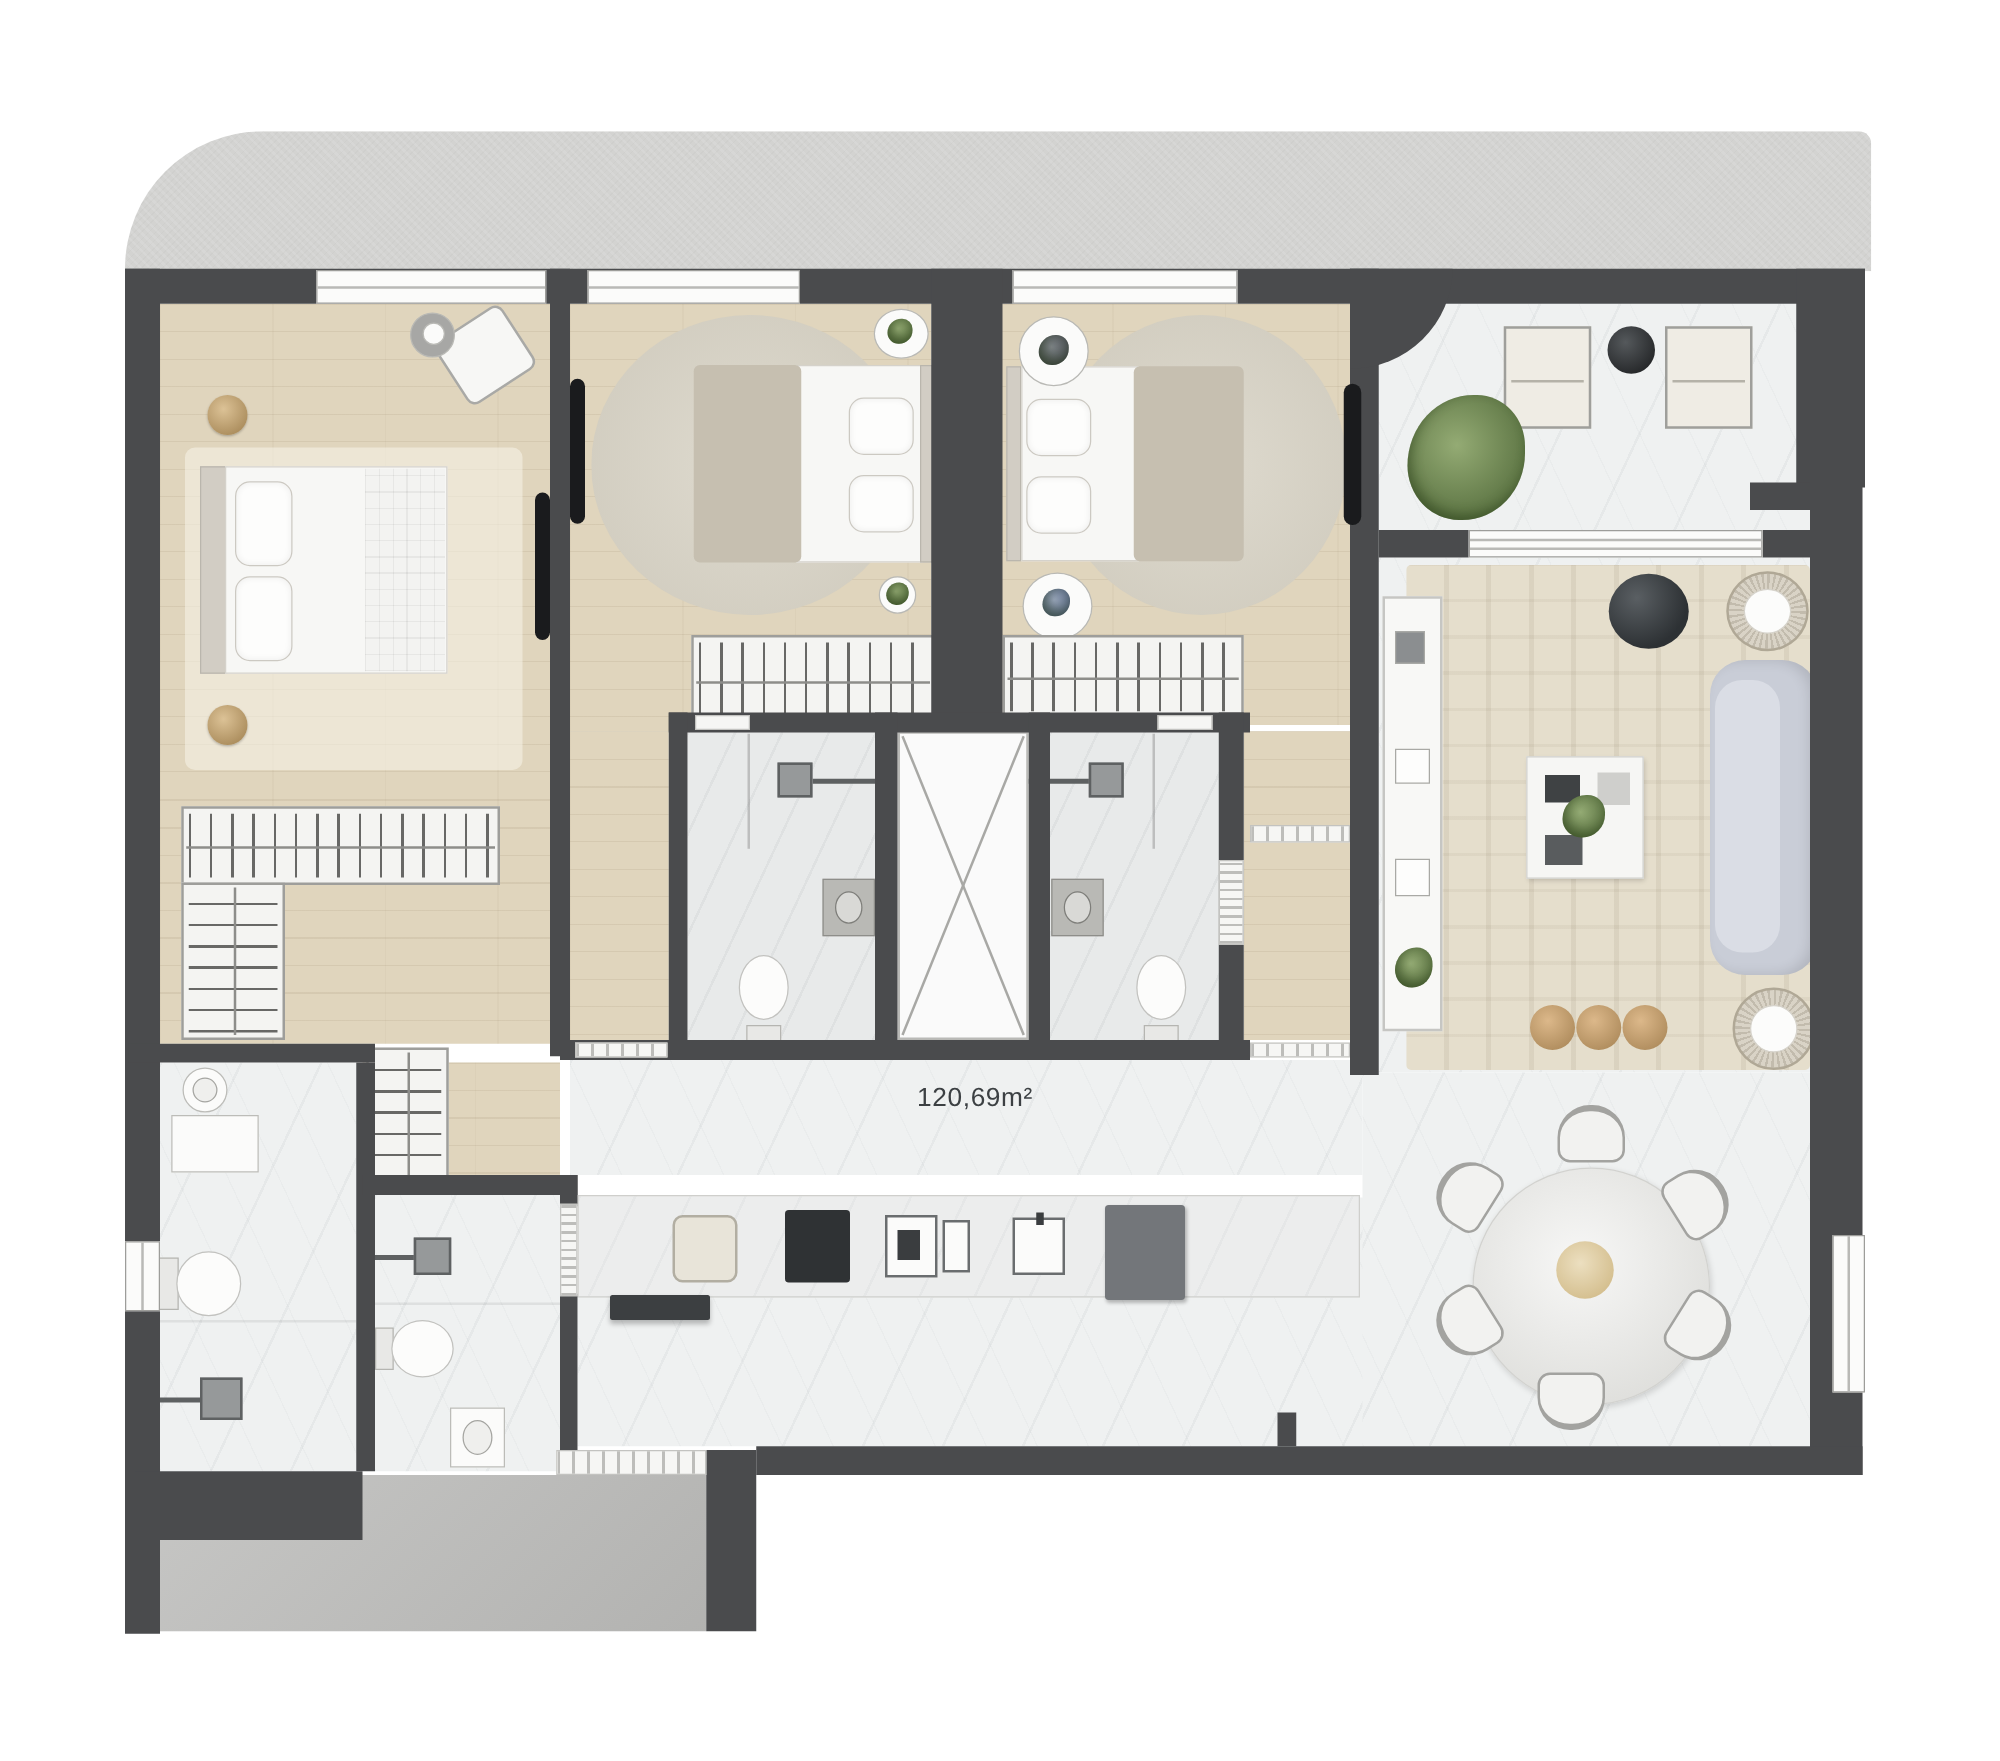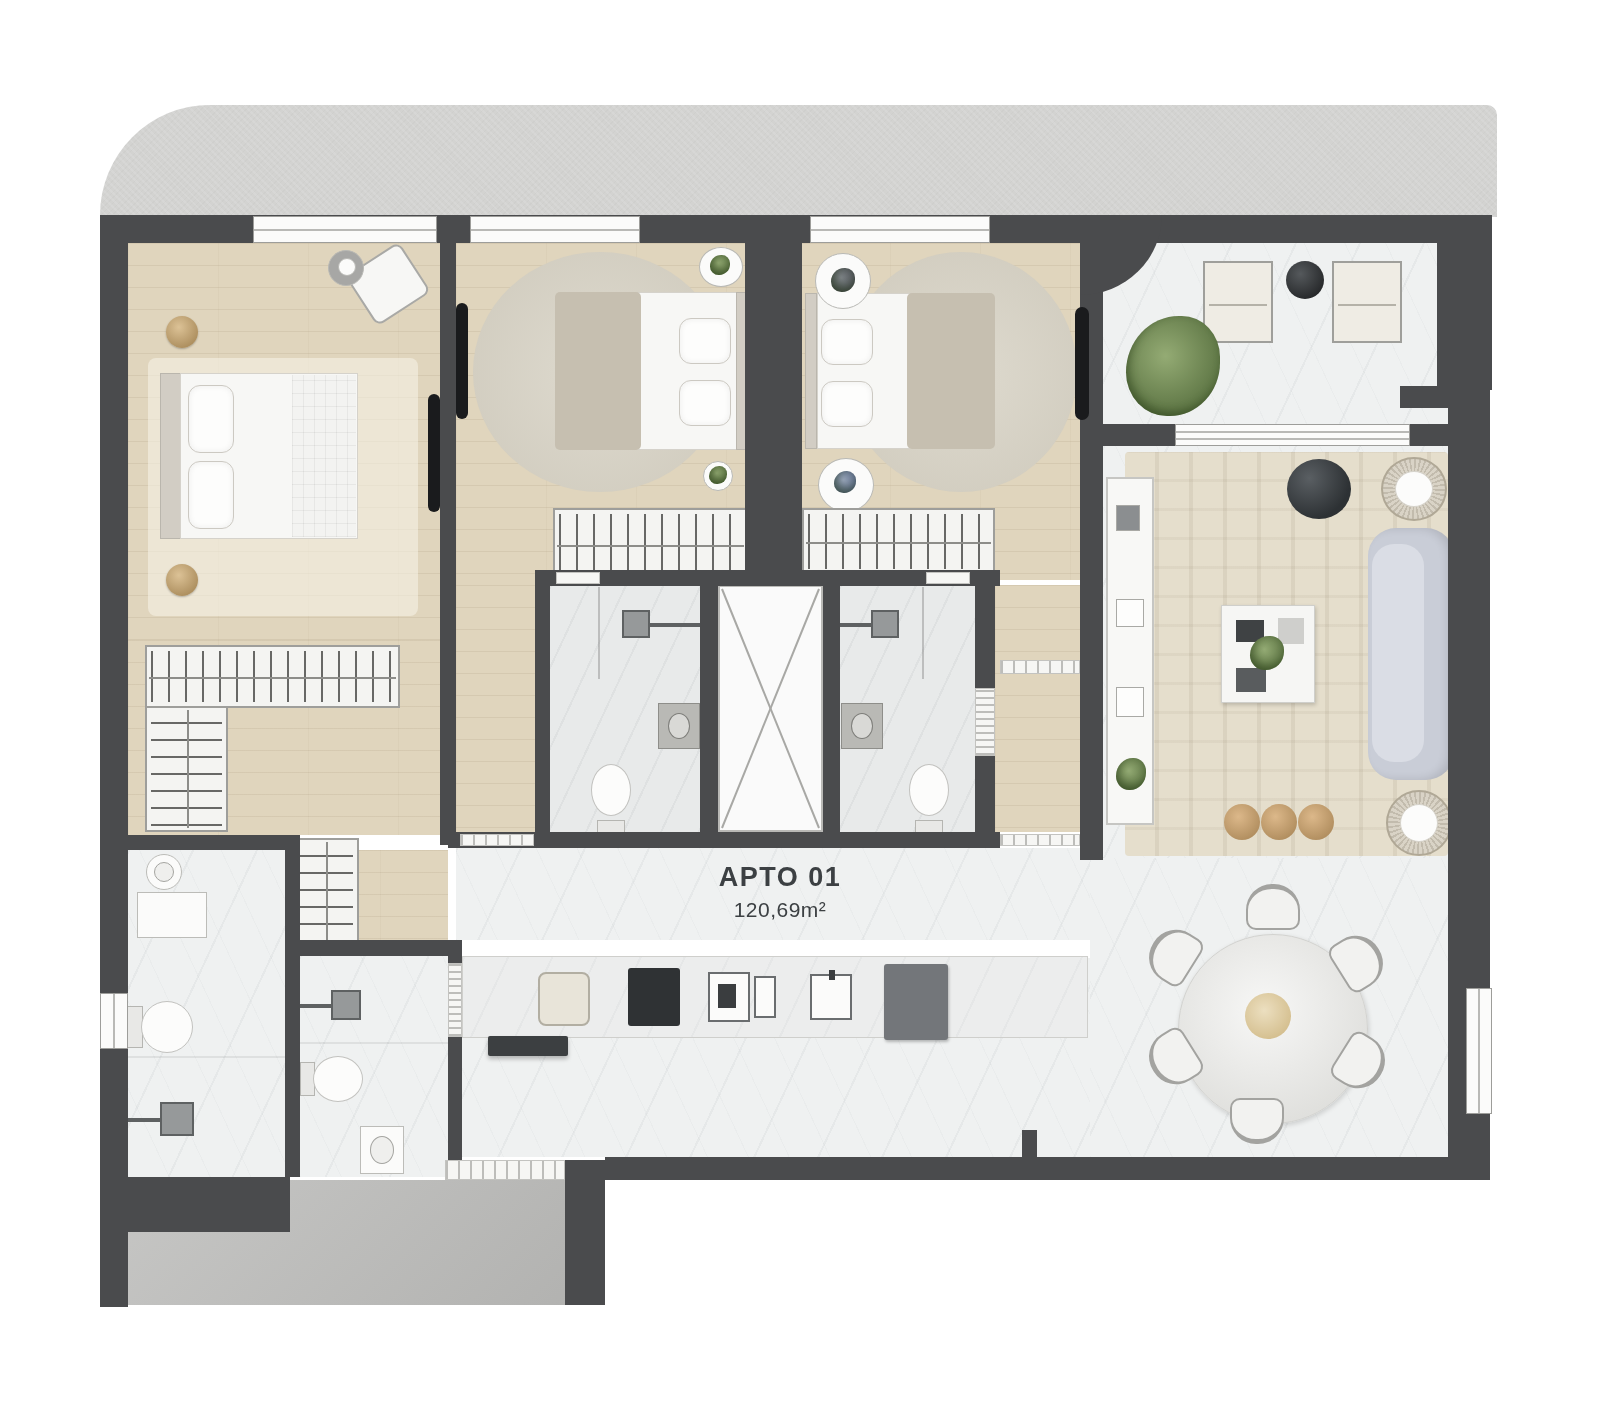--- a/index.html
+++ b/index.html
@@ -363,17 +363,16 @@
   <div class="abs thresh" style="left:556px;top:572px;width:44px;height:12px;"></div>
   <div class="abs thresh" style="left:926px;top:572px;width:44px;height:12px;"></div>
   <div class="abs thresh lines-h" style="left:448px;top:963px;width:14px;height:74px;"></div>
   <div class="abs thresh lines-h" style="left:975px;top:688px;width:20px;height:68px;"></div>
   <div class="abs thresh lines-v" style="left:445px;top:1160px;width:120px;height:20px;"></div>
   <div class="dleaf abs" style="left:428px;top:394px;width:12px;height:118px;"></div>
   <div class="dleaf abs" style="left:456px;top:303px;width:12px;height:116px;"></div>
   <div class="dleaf abs" style="left:1075px;top:307px;width:14px;height:113px;"></div>
 
   <div class="abs label" style="left:620px;top:862px;width:320px;">
-    <div class="t1">APTO 01</div>
     <div class="t2">120,69m²</div>
   </div>
 
 </div>
 
 </body></html>

